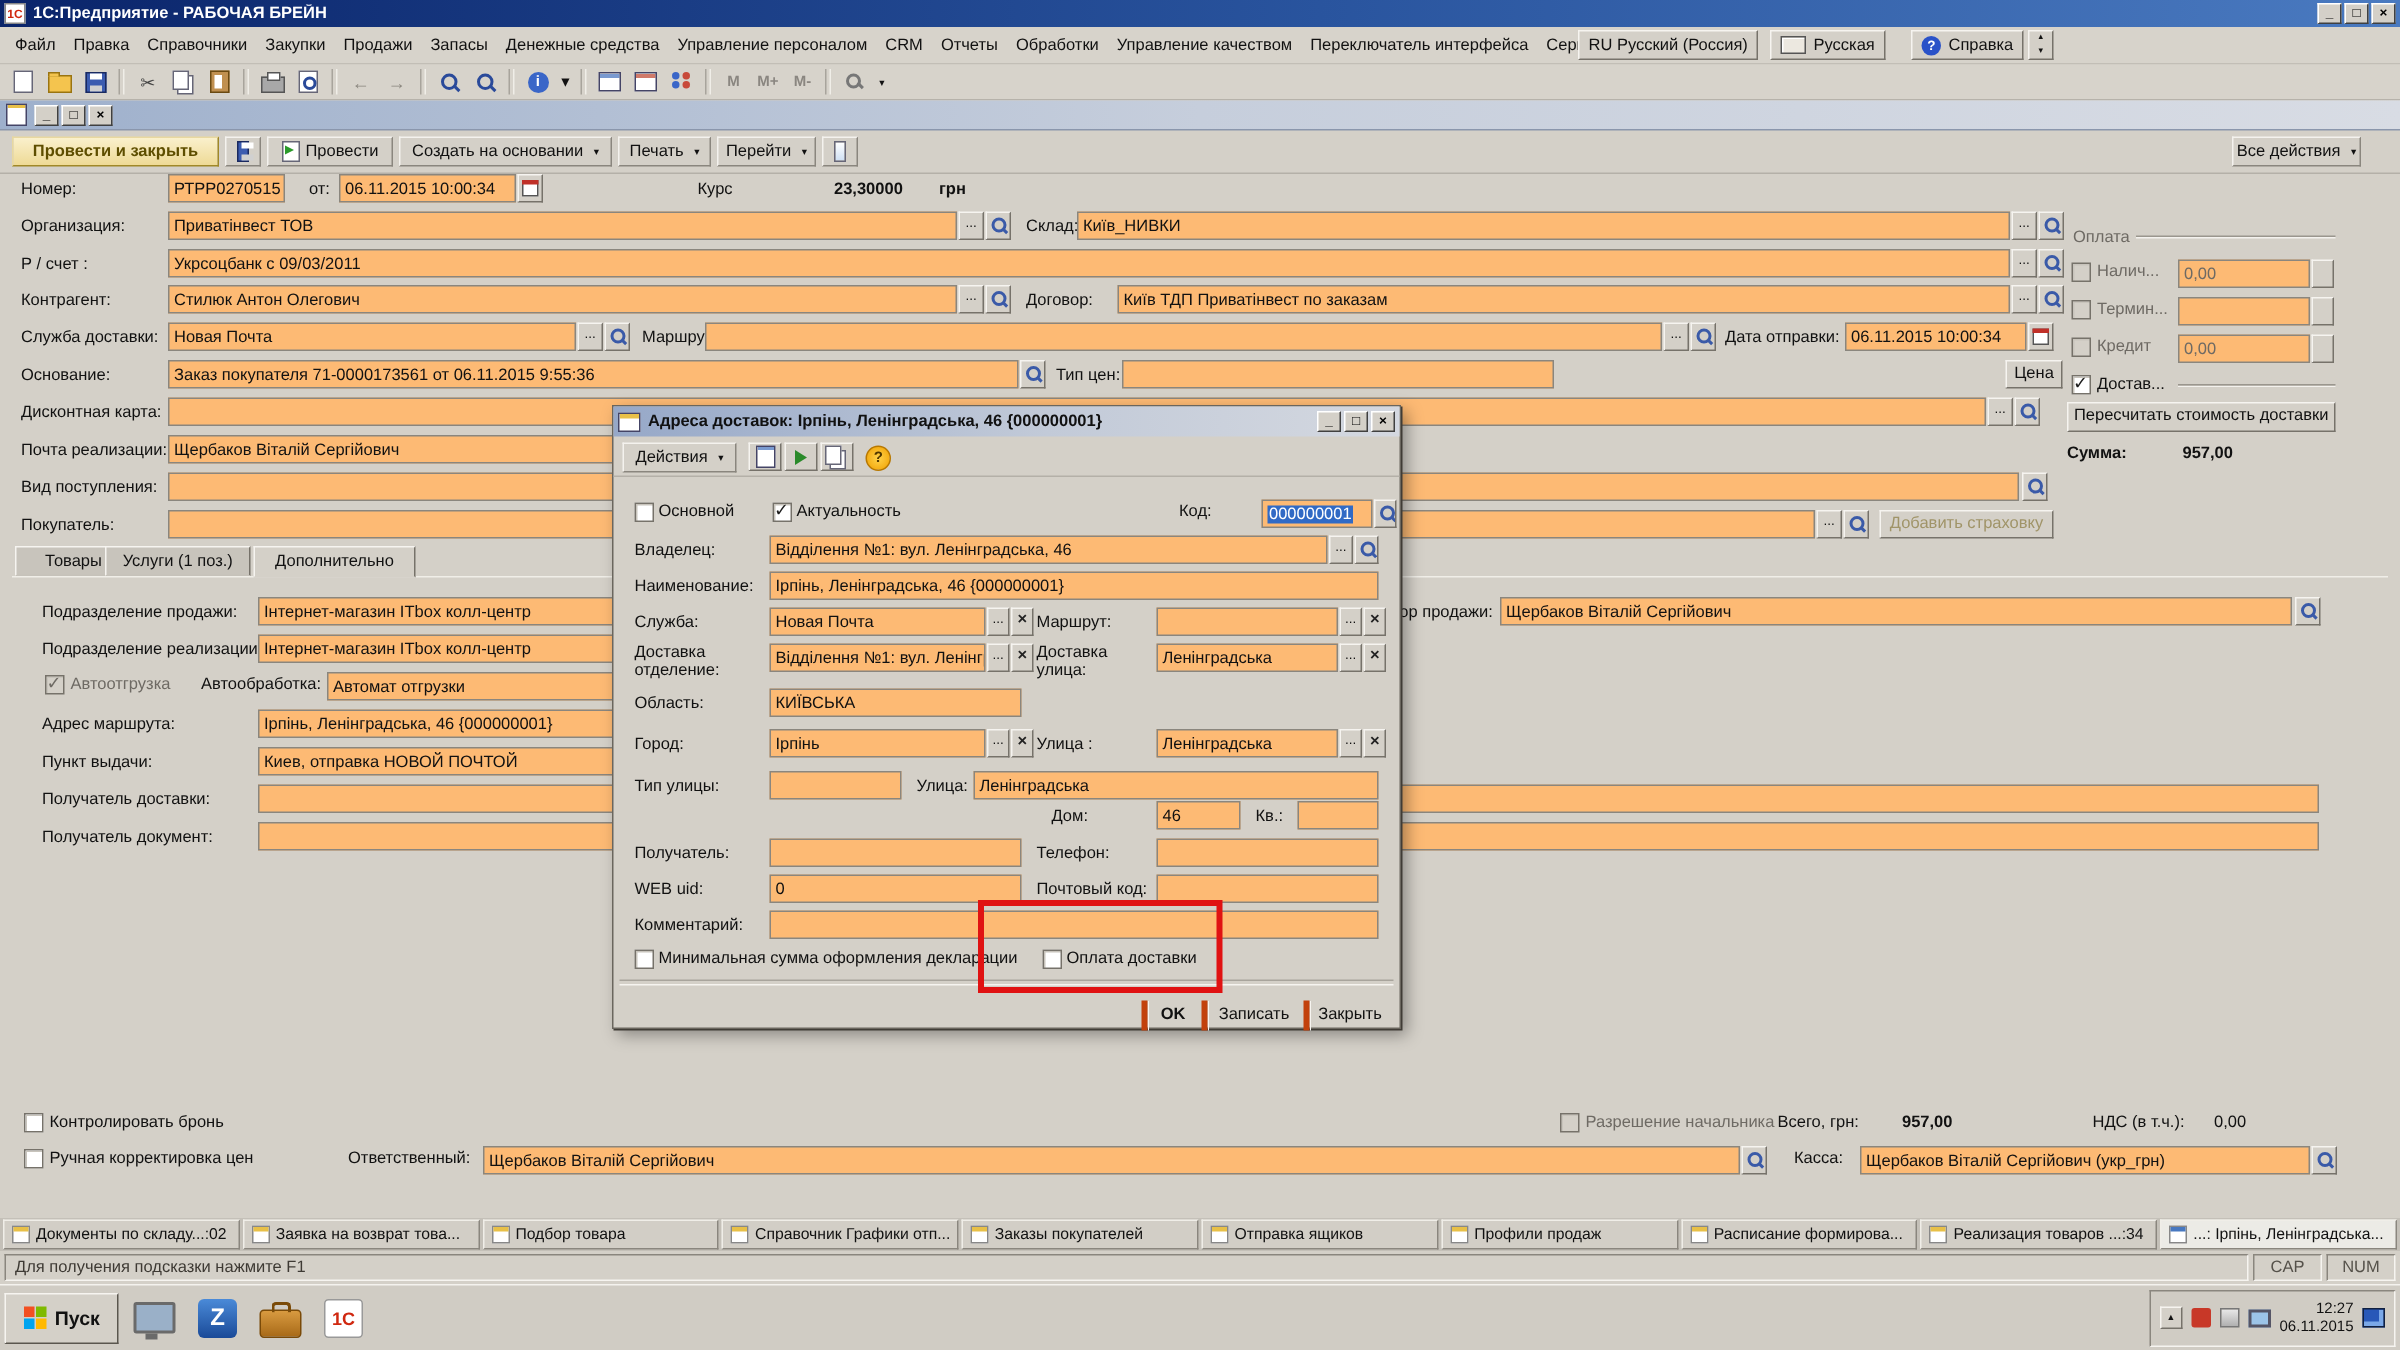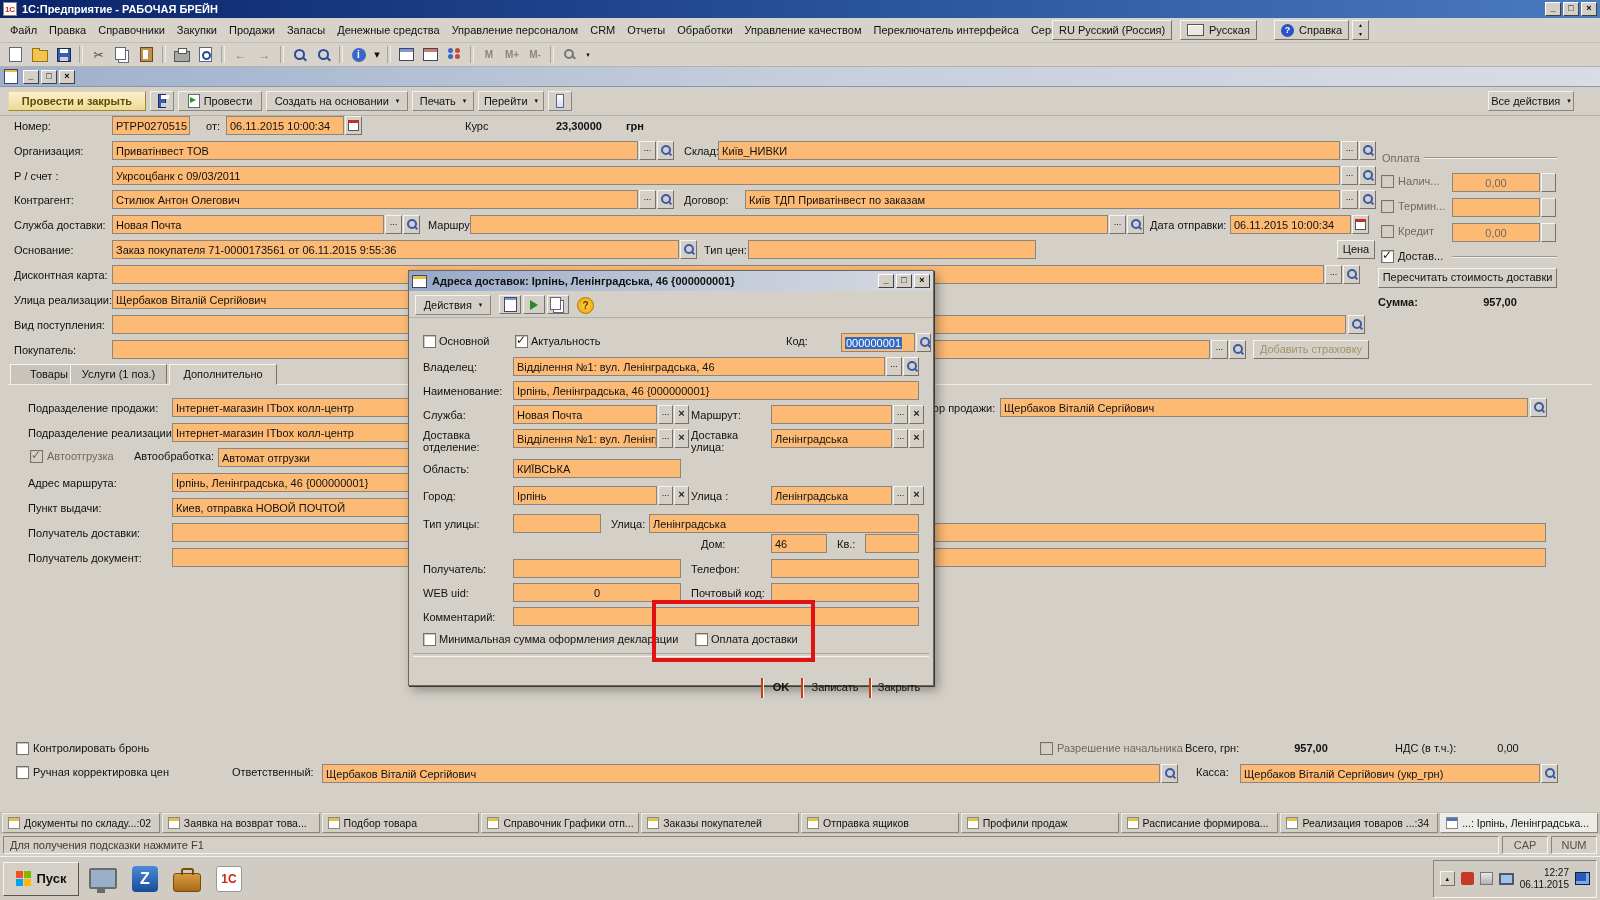--- a/index.html
+++ b/index.html
@@ -73,21 +73,21 @@
   .ybtn{background:linear-gradient(#faf0cc,#eeda96);border-color:#e8d8a0 #a08828 #a08828 #e8d8a0;color:#5e4e00;font-weight:bold;}
   .ipost{width:10px;height:12px;background:#fff;border:1px solid #667;position:relative;}
   .ipost::after{content:"";position:absolute;left:1px;top:2px;border-left:6px solid #2a9a2a;border-top:3px solid transparent;border-bottom:3px solid transparent;}
   .irel{width:12px;height:12px;border:1px solid #667;background:linear-gradient(#fff,#cfe0f4);}
   
   .l{position:absolute;white-space:nowrap;height:16px;line-height:16px;}
   .lw{position:absolute;white-space:normal;line-height:12px;}
   .f{position:absolute;height:19px;box-sizing:border-box;background:#fdba74;border:1px solid #8a867e;
      padding:1px 3px 0;overflow:hidden;white-space:nowrap;line-height:16px;}
   .f.dis{color:#6e6a64;}
-  .right{text-align:center;}
+  .right{text-align:left;}
   .bold{font-weight:bold;}
   .dim{color:#6e6a64;}
   .olive{color:#a09468;}
   .b{position:absolute;width:17px;height:19px;box-sizing:border-box;background:#d4d0c8;text-align:center;
      border:1px solid;border-color:#f6f4f0 #76726a #76726a #f6f4f0;overflow:hidden;}
   .b.d{font-size:9px;line-height:13px;letter-spacing:0;}
   .b.xc{font-weight:bold;line-height:15px;font-size:11px;color:#222;}
   .b.mg::before{content:"";position:absolute;left:3px;top:3px;width:6px;height:6px;border:2px solid #3a5aa8;border-radius:50%;}
   .b.mg::after{content:"";position:absolute;left:10px;top:11px;width:4px;height:2px;background:#3a5aa8;transform:rotate(45deg);}
   .b.cl::before{content:"";position:absolute;left:2px;top:3px;width:11px;height:11px;background:#fff;border:1px solid #555;box-sizing:border-box;}
@@ -112,22 +112,22 @@
   .dgico{width:13px;height:11px;background:#fff;border:1px solid #446;box-shadow:inset 0 3px 0 #e8c048;}
   .dtbar{position:absolute;left:0;top:21px;width:100%;height:26px;border-bottom:1px solid #b4b0a8;box-sizing:border-box;}
   .ib{position:absolute;width:22px;height:19px;box-sizing:border-box;background:#d4d0c8;display:flex;align-items:center;justify-content:center;
     border:1px solid;border-color:#f6f4f0 #76726a #76726a #f6f4f0;}
   .ic-form{width:11px;height:13px;background:#fff;border:1px solid #446;box-shadow:inset 0 2px 0 #7a9ad0;}
   .ic-go{width:0;height:0;border-left:8px solid #2a8a2a;border-top:5px solid transparent;border-bottom:5px solid transparent;}
   .helpb{position:absolute;width:15px;height:15px;border-radius:50%;background:radial-gradient(#ffd24a,#f0a000);
     border:1px solid #b87800;color:#503800;font-weight:bold;text-align:center;line-height:15px;font-size:10px;box-sizing:content-box;}
   .sel{background:#316ac5;color:#fff;padding:0 1px;}
   .dsep{position:absolute;left:4px;top:382px;width:516px;height:2px;border-top:1px solid #a8a49c;border-bottom:1px solid #f6f4f0;}
-  .fb{position:absolute;top:407px;height:20px;box-sizing:border-box;text-align:center;line-height:18px;
-    border-left:2px solid #c2410c;box-shadow:inset 1px 0 0 #f6f4f0;}
+  .fb{position:absolute;top:396px;height:20px;box-sizing:border-box;text-align:center;line-height:18px;
+    border-left:4px solid #c2410c;box-shadow:inset 1px 0 0 #f6f4f0;}
   .annotation{position:absolute;left:652px;top:600px;width:163px;height:62px;border:4px solid #e01212;z-index:300;pointer-events:none;box-sizing:border-box;}
   
   .windowbar{position:absolute;left:0;top:812px;width:1600px;height:22px;background:#c4c0b8;
     display:flex;gap:2px;padding:1px 2px;box-sizing:border-box;}
   .wtab{flex:1;min-width:0;display:flex;align-items:center;gap:4px;padding:0 5px;background:#d2cec6;
     border:1px solid;border-color:#f0eee8 #8a867e #8a867e #f0eee8;font-size:10.5px;white-space:nowrap;overflow:hidden;box-sizing:border-box;}
   .wtab.active{background:#ecebe6;}
   .wicon{width:12px;height:12px;flex:none;background:#fff;border:1px solid #888;position:relative;box-sizing:border-box;}
   .wicon::before{content:"";position:absolute;left:0;top:0;right:0;height:3px;background:#e8c048;}
   .wtab.active .wicon::before{background:#4878c0;}
@@ -359,21 +359,21 @@
   <div class="b mg" style="left:680px;top:173px"></div>
   <span class="l" style="left:704px;top:175px">Тип цен:</span>
   <div class="f" style="left:748px;top:173px;width:288px"></div>
   <div class="btn" style="left:1337px;top:173px;width:38px">Цена</div>
 
   <span class="l" style="left:14px;top:200px">Дисконтная карта:</span>
   <div class="f" style="left:112px;top:198px;width:1212px"></div>
   <div class="b d" style="left:1325px;top:198px">...</div>
   <div class="b mg" style="left:1343px;top:198px"></div>
 
-  <span class="l" style="left:14px;top:225px">Улица реализации:</span>
+  <span class="l" style="left:14px;top:225px">Почта реализации:</span>
   <div class="f" style="left:112px;top:223px;width:818px">Щербаков Віталій Сергійович</div>
 
   <span class="l" style="left:14px;top:250px">Вид поступления:</span>
   <div class="f" style="left:112px;top:248px;width:1234px"></div>
   <div class="b mg" style="left:1348px;top:248px"></div>
 
   <span class="l" style="left:14px;top:275px">Покупатель:</span>
   <div class="f" style="left:112px;top:273px;width:1098px"></div>
   <div class="b d" style="left:1211px;top:273px">...</div>
   <div class="b mg" style="left:1229px;top:273px"></div>

